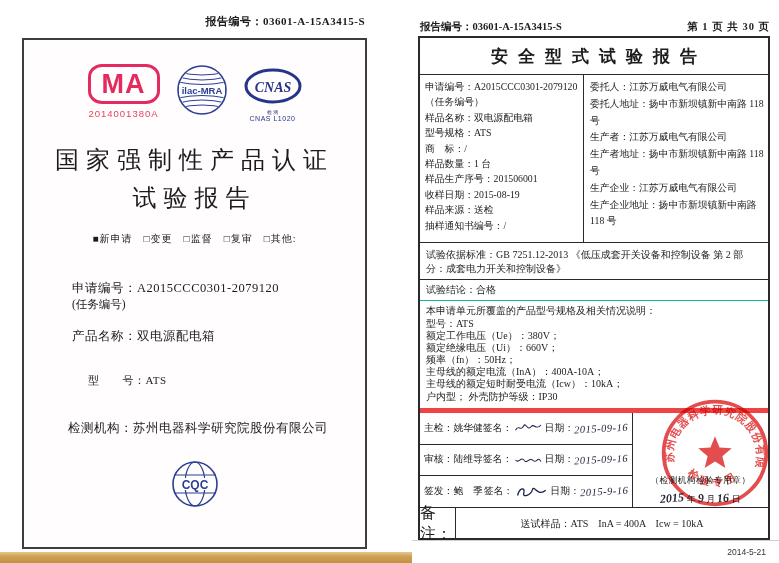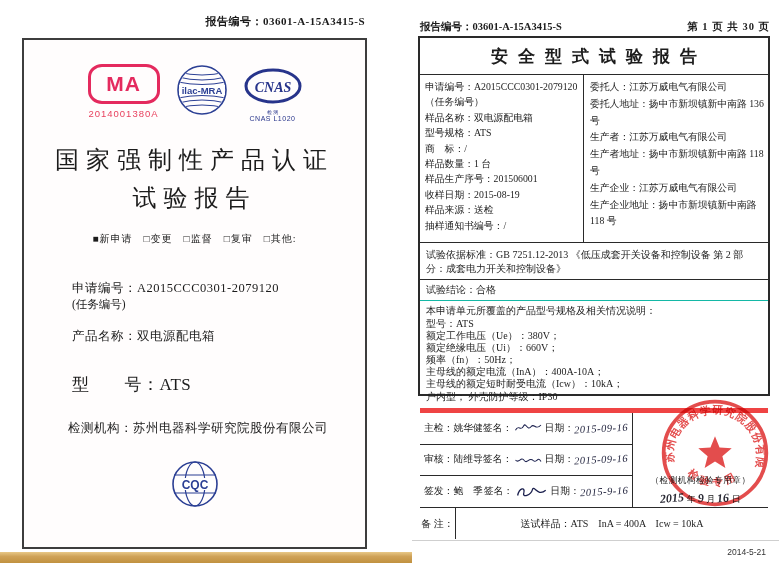--- a/index.html
+++ b/index.html
@@ -12,46 +12,46 @@
   
   .lp-report-no{position:absolute;left:22px;top:14px;width:343px;text-align:right;
     font-size:11px;font-weight:bold;letter-spacing:.5px;}
   .left-page{position:absolute;left:22px;top:38px;width:341px;height:507px;
     border:2px solid #3d3d3d;background:#fffdfd;}
   .logo-row{position:absolute;left:0;top:24px;width:100%;display:flex;
     justify-content:center;align-items:flex-start;gap:16px;}
   .cma-block{text-align:center;}
   .cma-shape{width:66px;height:34px;border:3px solid #e42a5e;border-radius:14px/13px;
     display:flex;align-items:center;justify-content:center;}
-  .cma-shape span{font-weight:bold;font-size:21px;color:#e42a5e;letter-spacing:1px;
+  .cma-shape span{font-weight:bold;font-size:27px;color:#e42a5e;letter-spacing:1px;
     font-family:"Liberation Sans",sans-serif;}
   .cma-num{margin-top:4px;font-size:9.5px;color:#e8415e;letter-spacing:1px;
     font-family:"Liberation Sans",sans-serif;}
   .cnas-block{text-align:center;margin-top:4px;}
   .cnas-sub1{font-size:5px;color:#27348b;margin-top:1px;}
   .cnas-sub2{font-size:7px;color:#27348b;letter-spacing:.5px;
     font-family:"Liberation Sans",sans-serif;}
   .lp-title{position:absolute;left:0;top:104px;width:100%;text-align:center;
     font-size:24px;letter-spacing:7px;font-weight:500;}
   .lp-title2{position:absolute;left:0;top:142px;width:100%;text-align:center;
     font-size:24px;letter-spacing:7px;font-weight:500;}
   .lp-checks{position:absolute;left:0;top:192px;width:100%;display:flex;
     justify-content:center;gap:11px;font-size:10px;}
   .lp-checks .ck{white-space:nowrap;letter-spacing:1px;}
   .f1{position:absolute;left:48px;top:240px;font-size:12.5px;letter-spacing:.5px;}
   .f1sub{position:absolute;left:48px;top:257px;font-size:11.5px;}
   .f2{position:absolute;left:48px;top:288px;font-size:12.5px;letter-spacing:.5px;}
-  .f3{position:absolute;left:48px;top:333px;font-size:17px;letter-spacing:.5px;}
+  .f3{position:absolute;left:64px;top:333px;font-size:11px;letter-spacing:.5px;}
   .f4{position:absolute;left:44px;top:380px;font-size:12.5px;letter-spacing:.5px;}
   .cqc-wrap{position:absolute;left:0;top:420px;width:100%;display:flex;justify-content:center;}
   
   .rp-header-left{position:absolute;left:420px;top:20px;font-size:10.5px;font-weight:bold;}
   .rp-header-page{position:absolute;left:650px;top:20px;width:120px;text-align:right;
     font-size:10.5px;font-weight:bold;letter-spacing:1px;}
-  .right-table{position:absolute;left:418px;top:36px;width:352px;height:360px;
+  .right-table{position:absolute;left:418px;top:36px;width:352px;height:504px;
     border:2px solid #2a2a2a;background:#fff;box-sizing:border-box;}
   .rt-title{height:36px;border-bottom:1px solid #2a2a2a;display:flex;align-items:center;
     justify-content:center;font-size:17px;font-weight:bold;letter-spacing:10px;text-indent:10px;}
   .rt-info{display:flex;border-bottom:1px solid #2a2a2a;height:168px;box-sizing:border-box;}
   .rt-info-left{width:164px;border-right:1px solid #2a2a2a;padding:4px 3px 0 5px;
     font-size:9.8px;line-height:15.4px;box-sizing:border-box;}
   .rt-info-right{flex:1;padding:4px 4px 0 6px;font-size:9.8px;line-height:16.8px;
     box-sizing:border-box;}
   .rt-info-right div{text-indent:0;}
   .rt-standard{border-bottom:1px solid #2a2a2a;padding:5px 6px;font-size:10px;
@@ -74,21 +74,21 @@
   .stamp-caption{position:absolute;left:0;top:62px;width:100%;text-align:center;
     font-size:8.6px;letter-spacing:.5px;}
   .stamp-date{position:absolute;left:0;top:78px;width:100%;text-align:center;
     font-size:9px;}
   .stamp-date .hwd{font-style:italic;font-weight:bold;font-size:12px;color:#2a2a35;
     display:inline-block;transform:rotate(-5deg);}
   .stamp-svg{position:absolute;left:26px;top:-16px;z-index:5;opacity:.88;
     mix-blend-mode:multiply;pointer-events:none;}
   .rt-remark{display:flex;height:31px;box-sizing:border-box;}
   .remark-label{width:36px;border-right:1px solid #2a2a2a;display:flex;align-items:center;
-    justify-content:center;font-size:10px;box-sizing:border-box;}
+    justify-content:center;font-size:16px;box-sizing:border-box;}
   .remark-text{flex:1;display:flex;align-items:center;justify-content:center;
     font-size:10px;white-space:pre;}
   .rp-footer-left{position:absolute;left:423px;top:547px;font-size:8.5px;
     font-family:"Liberation Sans",sans-serif;color:#333;margin-top:44px;}
   .rp-footer-right{position:absolute;left:690px;top:547px;width:76px;text-align:right;
     font-size:8.5px;font-family:"Liberation Sans",sans-serif;color:#333;}
   .scan-line{position:absolute;left:412px;top:540px;width:367px;height:1px;background:#cfcfcf;}
   .bottom-strip{position:absolute;left:0;top:552px;width:412px;height:11px;
     background:linear-gradient(#e8c887,#cfa258 40%,#c1913f);}
   .sig-svg{margin:0 2px;}
@@ -183,21 +183,21 @@
       <div>型号规格：ATS</div>
       <div>商　标：/</div>
       <div>样品数量：1 台</div>
       <div>样品生产序号：201506001</div>
       <div>收样日期：2015-08-19</div>
       <div>样品来源：送检</div>
       <div>抽样通知书编号：/</div>
     </div>
     <div class="rt-info-right">
       <div>委托人：江苏万威电气有限公司</div>
-      <div>委托人地址：扬中市新坝镇新中南路 136 号</div>
+      <div>委托人地址：扬中市新坝镇新中南路 118 号</div>
       <div>生产者：江苏万威电气有限公司</div>
       <div>生产者地址：扬中市新坝镇新中南路 118 号</div>
       <div>生产企业：江苏万威电气有限公司</div>
       <div>生产企业地址：扬中市新坝镇新中南路 118 号</div>
     </div>
   </div>
 
   <div class="rt-standard">试验依据标准：GB 7251.12-2013 《低压成套开关设备和控制设备 第 2 部分：成套电力开关和控制设备》</div>
 
   <div class="rt-conclusion">试验结论：合格</div>

